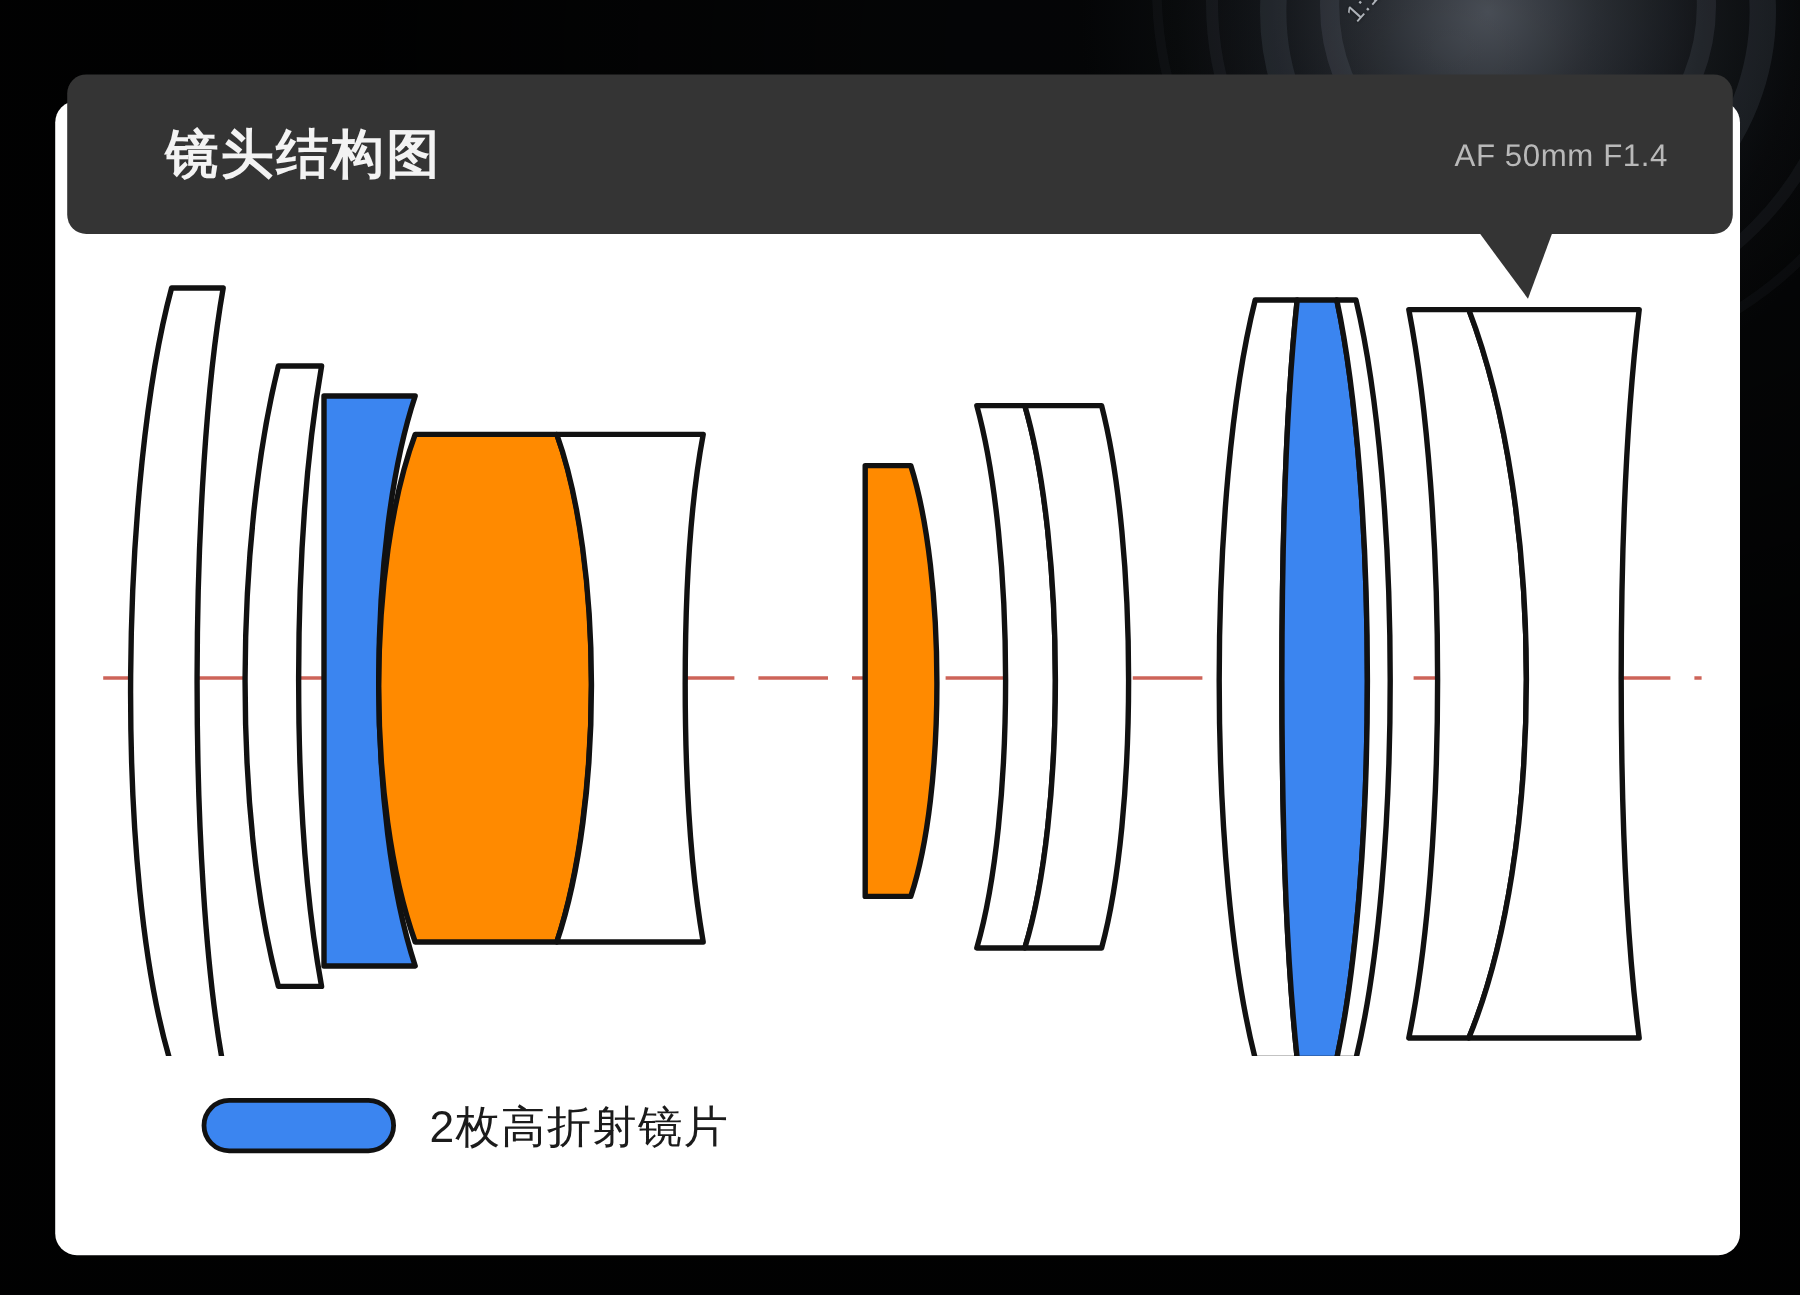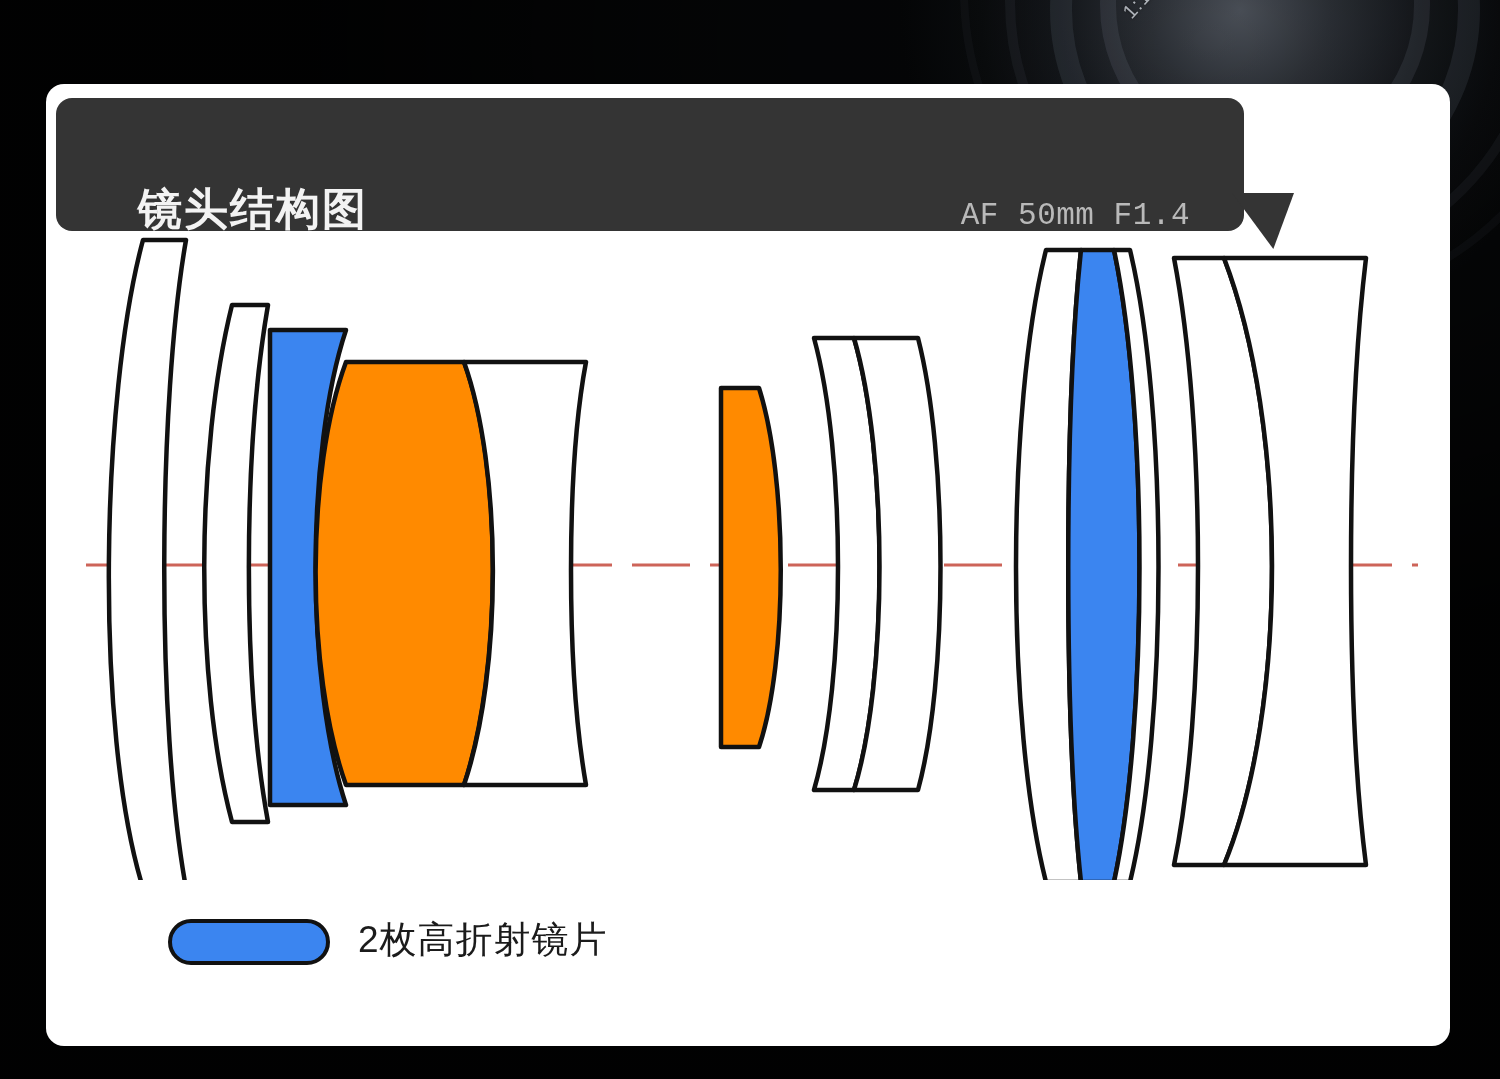--- a/index.html
+++ b/index.html
@@ -64,30 +64,29 @@
     height: 962px;
     background: #fff;
     border-radius: 18px;
   }
 
   
   #header-bubble {
     position: absolute;
     left: 56px;
     top: 62px;
-    width: 1188px;
+    width: 1388px;
     height: 133px;
     background: #343434;
     border-radius: 16px;
     display: flex;
-    align-items: flex-end;
+    align-items: center;
     justify-content: space-between;
     padding: 0 54px 0 82px;
     box-sizing: border-box;
-    margin-top: 36px;
   }
   #header-bubble-tail {
     position: absolute;
     left: 1232px;
     top: 193px;
     width: 0;
     height: 0;
     border-left: 14px solid transparent;
     border-right: 48px solid transparent;
     border-top: 56px solid #343434;
@@ -96,24 +95,23 @@
   }
   #panel-title {
     color: #f3f3f3;
     font-size: 44px;
     font-weight: bold;
     letter-spacing: 2px;
     line-height: 1;
   }
   #panel-subtitle {
     color: #b9b9b9;
-    font-size: 31px;
+    font-size: 26px;
     letter-spacing: .5px;
     line-height: 1;
-    font-family: Liberation Mono, monospace;
   }
 
   
   #diagram-area {
     position: absolute;
     left: 46px;
     top: 210px;
     width: 1404px;
     height: 670px;
   }
@@ -124,21 +122,21 @@
     position: absolute;
     left: 46px;
     top: 900px;
     width: 1404px;
     height: 80px;
     display: flex;
     align-items: center;
   }
   .legend-item {
     display: flex;
-    align-items: flex-end;
+    align-items: flex-start;
   }
   .legend-item.blue  { margin-left: 122px; }
   .legend-item.orange{ margin-left: 204px; }
   .legend-swatch {
     width: 162px;
     height: 46px;
     border-radius: 999px;
     border: 4px solid #111;
     box-sizing: border-box;
   }

